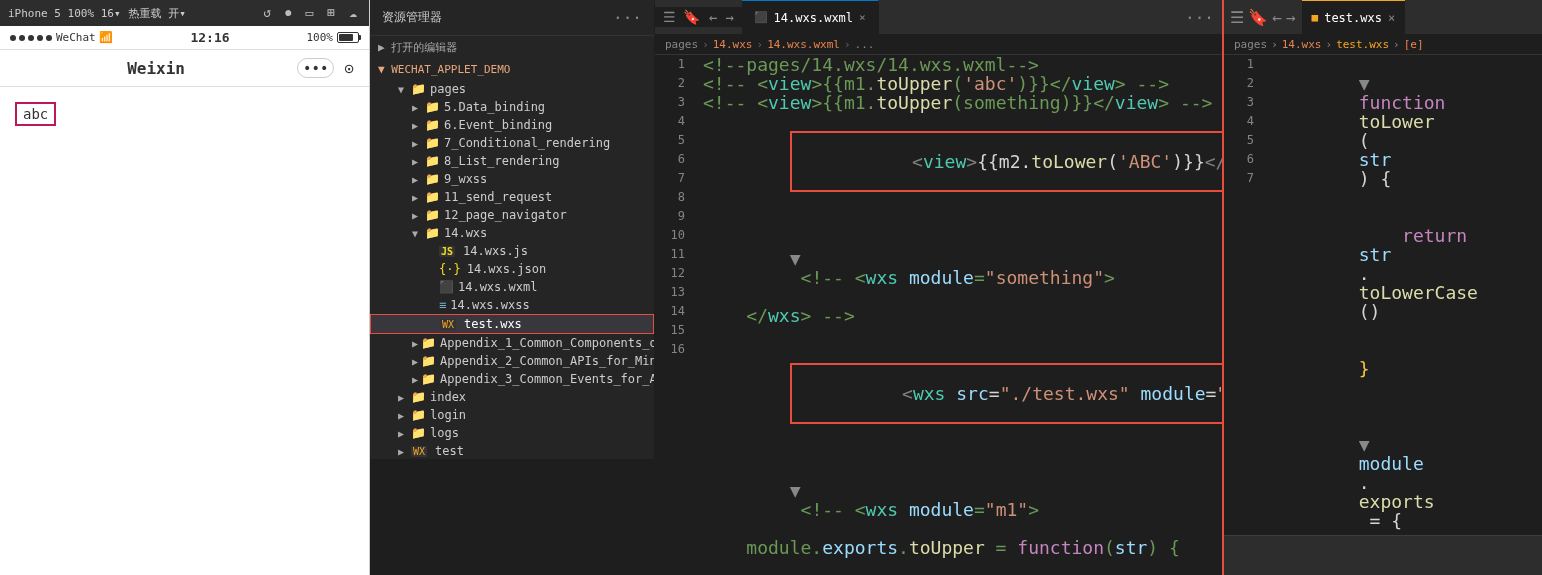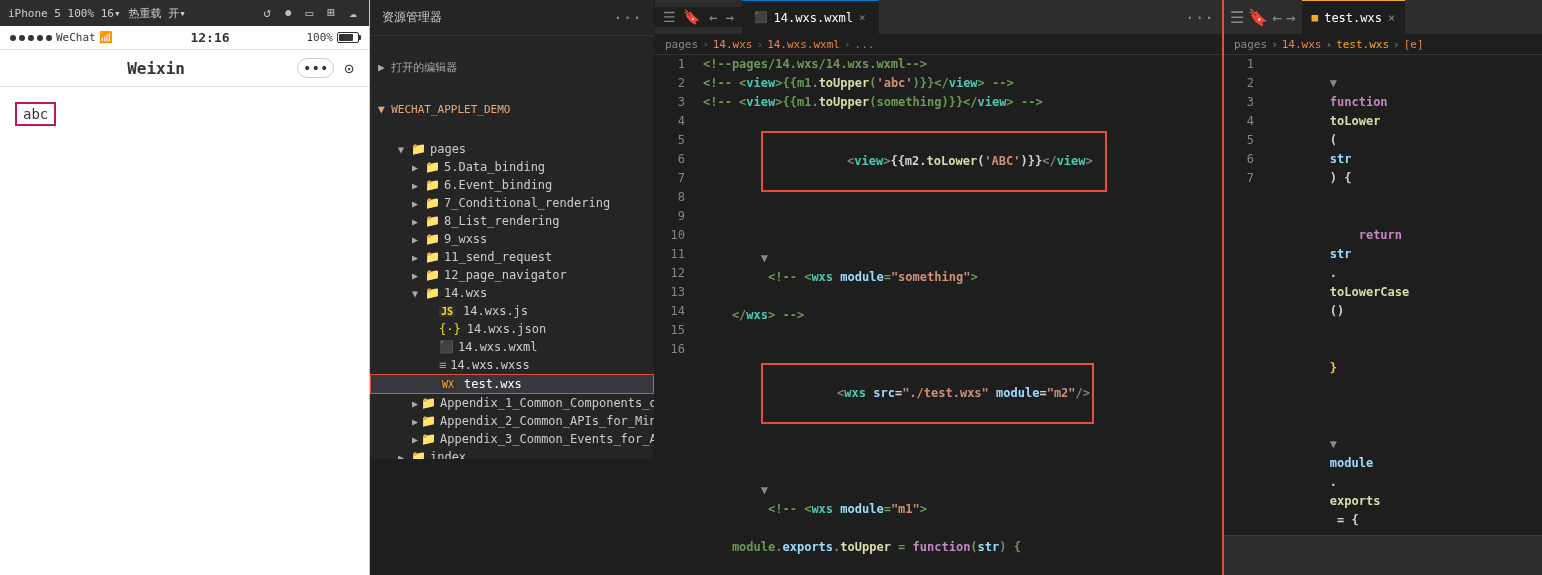--- a/index.html
+++ b/index.html
@@ -84,21 +84,20 @@
     
     .sidebar {
       width: 285px;
       min-width: 285px;
       height: 459px;
       background: #252526;
       display: flex;
       flex-direction: column;
       border-right: 1px solid #1e1e1e;
       overflow: hidden;
-      gap: 20px;
     }
     .sidebar-header {
       padding: 8px 12px;
       display: flex;
       align-items: center;
       justify-content: space-between;
       border-bottom: 1px solid #333;
     }
     .sidebar-more { color: #888; cursor: pointer; font-size: 16px; }
     .sidebar-section {
@@ -202,25 +201,24 @@
       background: #1e1e1e;
       color: #858585;
       font-size: 12px;
       line-height: 19px;
       text-align: right;
       padding: 0 8px 0 4px;
       user-select: none;
     }
     .code-lines {
       flex: 1;
-      font-size: 12px;
+      font-size: 18px;
       line-height: 19px;
       padding: 0 10px;
       overflow-x: auto;
-      font-weight: bold;
     }
     .code-line { white-space: pre; min-height: 19px; }
     .comment { color: #6a9955; }
 
     
     .right-panel {
       width: 320px;
       min-width: 320px;
       height: 575px;
       background: #1e1e1e;

